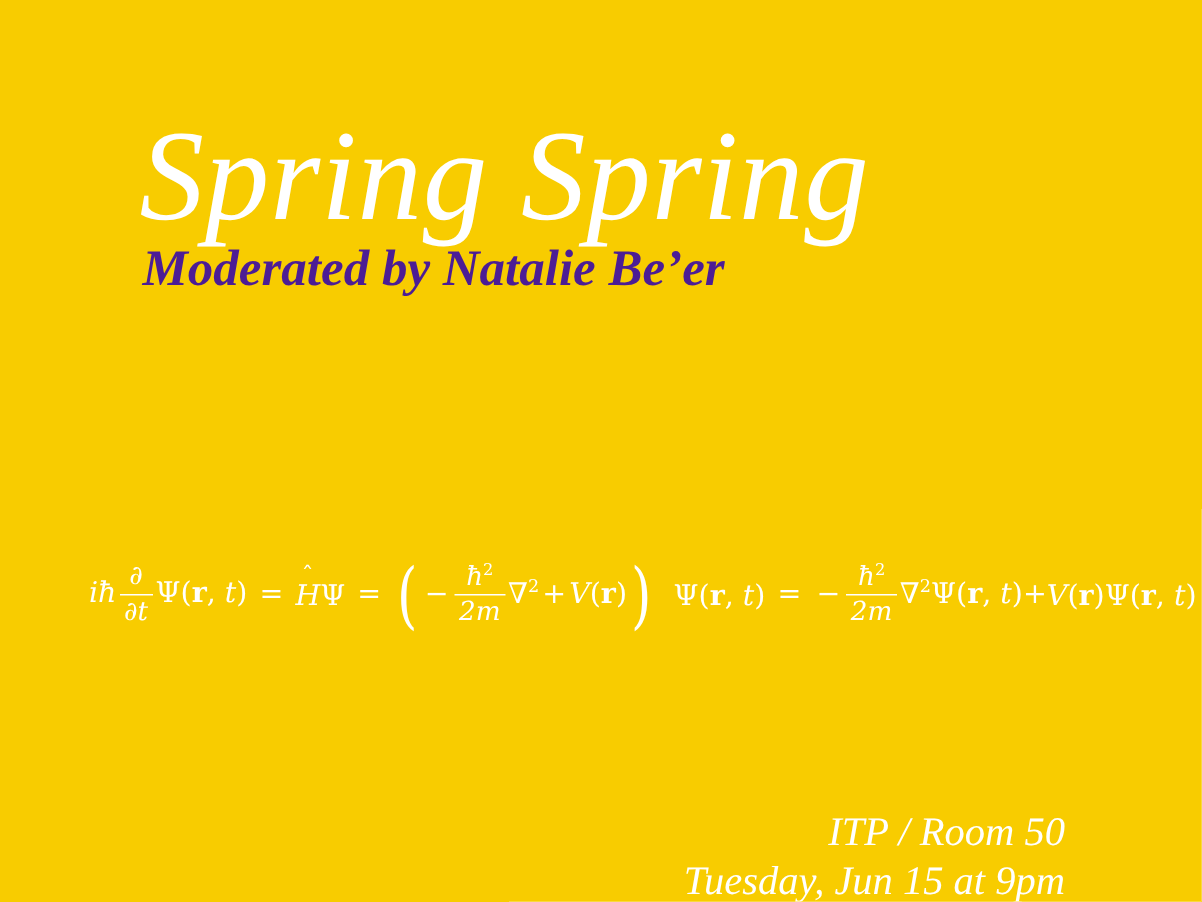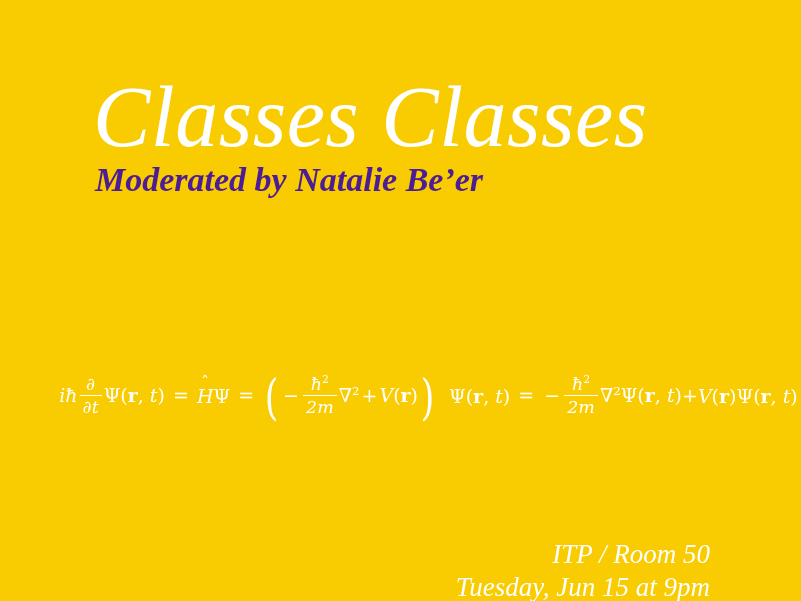--- a/index.html
+++ b/index.html
@@ -171,21 +171,21 @@
     line-height: 1.22;
     white-space: nowrap;
   }
 </style>
 </head>
 <body>
 
 <div id="poster">
 
   <div class="title-block">
-    <div class="poster-title">Classes Classes</div>
+    <div class="poster-title">Spring Spring</div>
     <div class="poster-subtitle">Moderated by Natalie Be’er</div>
   </div>
 
   <div class="tagline">
   </div>
 
   <div class="equation-wrap">
     <div class="equation">
 
       <span class="eq-part"><span class="mi">i</span><span class="mi">ħ</span><span class="frac"><span class="num mi">∂</span><span class="den mi">∂t</span></span><span class="mup">Ψ</span><span class="mup">(</span><span class="mbf">r</span><span class="mup">,</span>&nbsp;<span class="mi">t</span><span class="mup">)</span></span>

